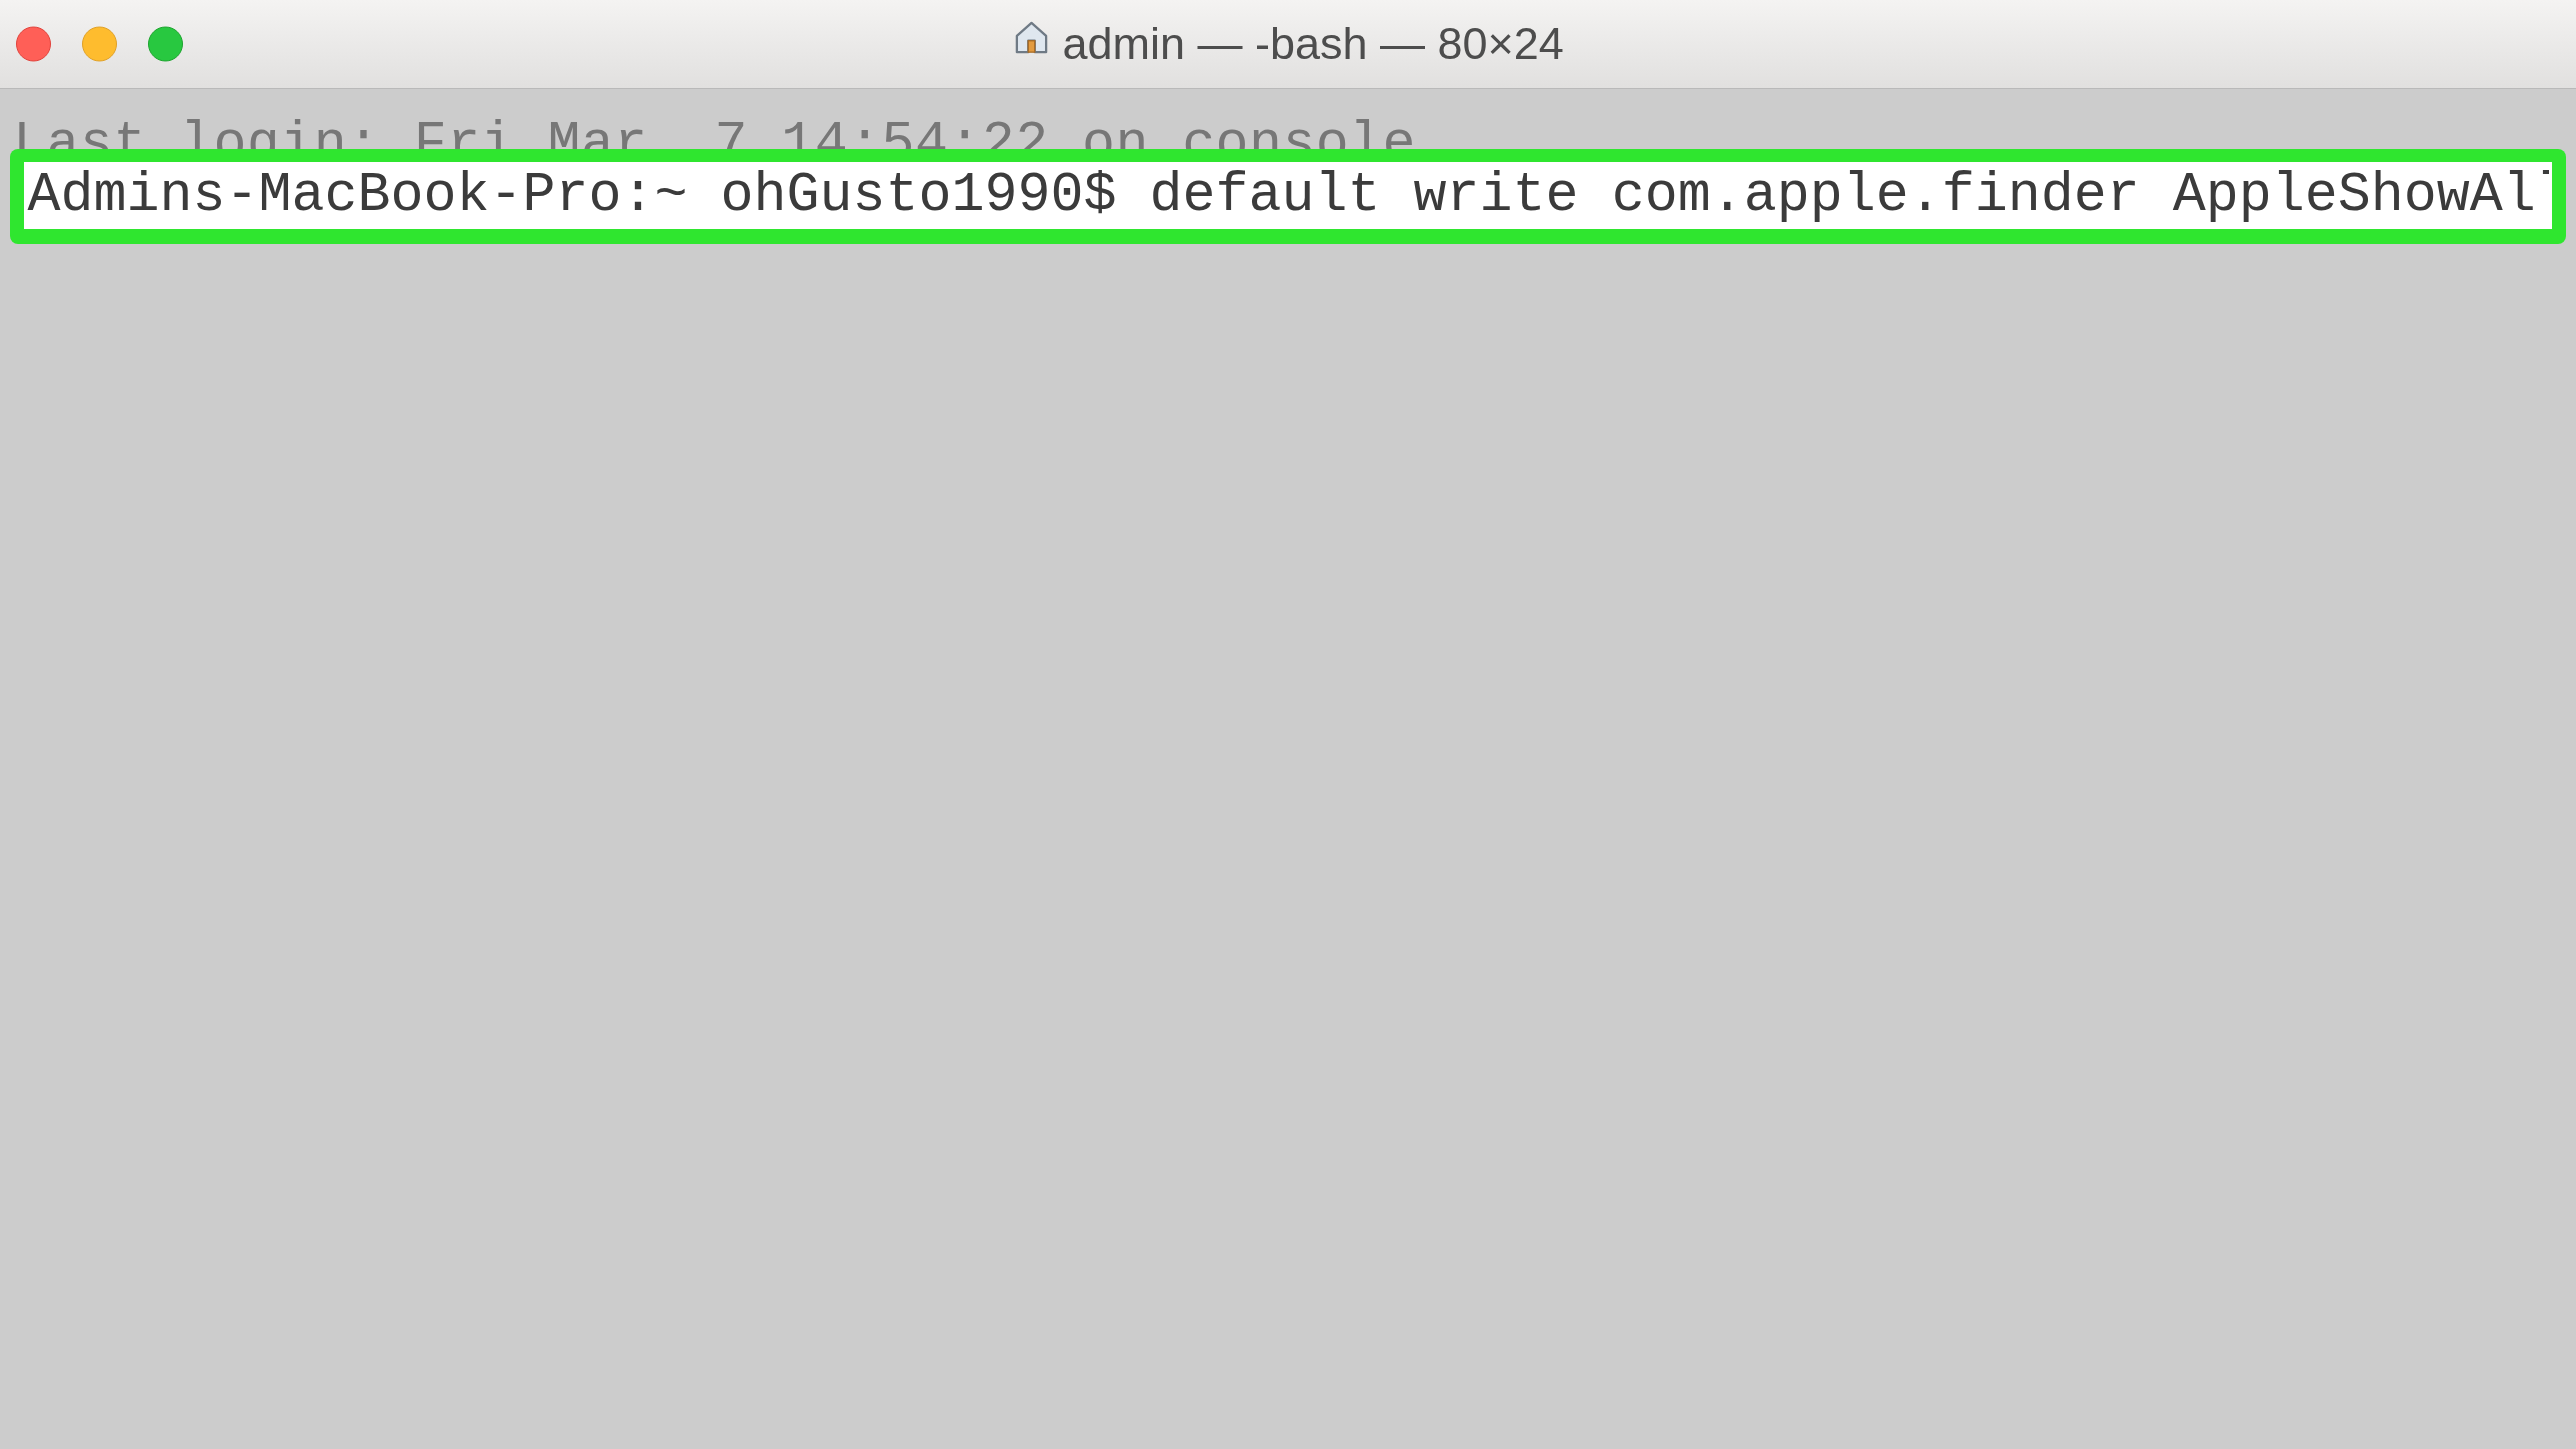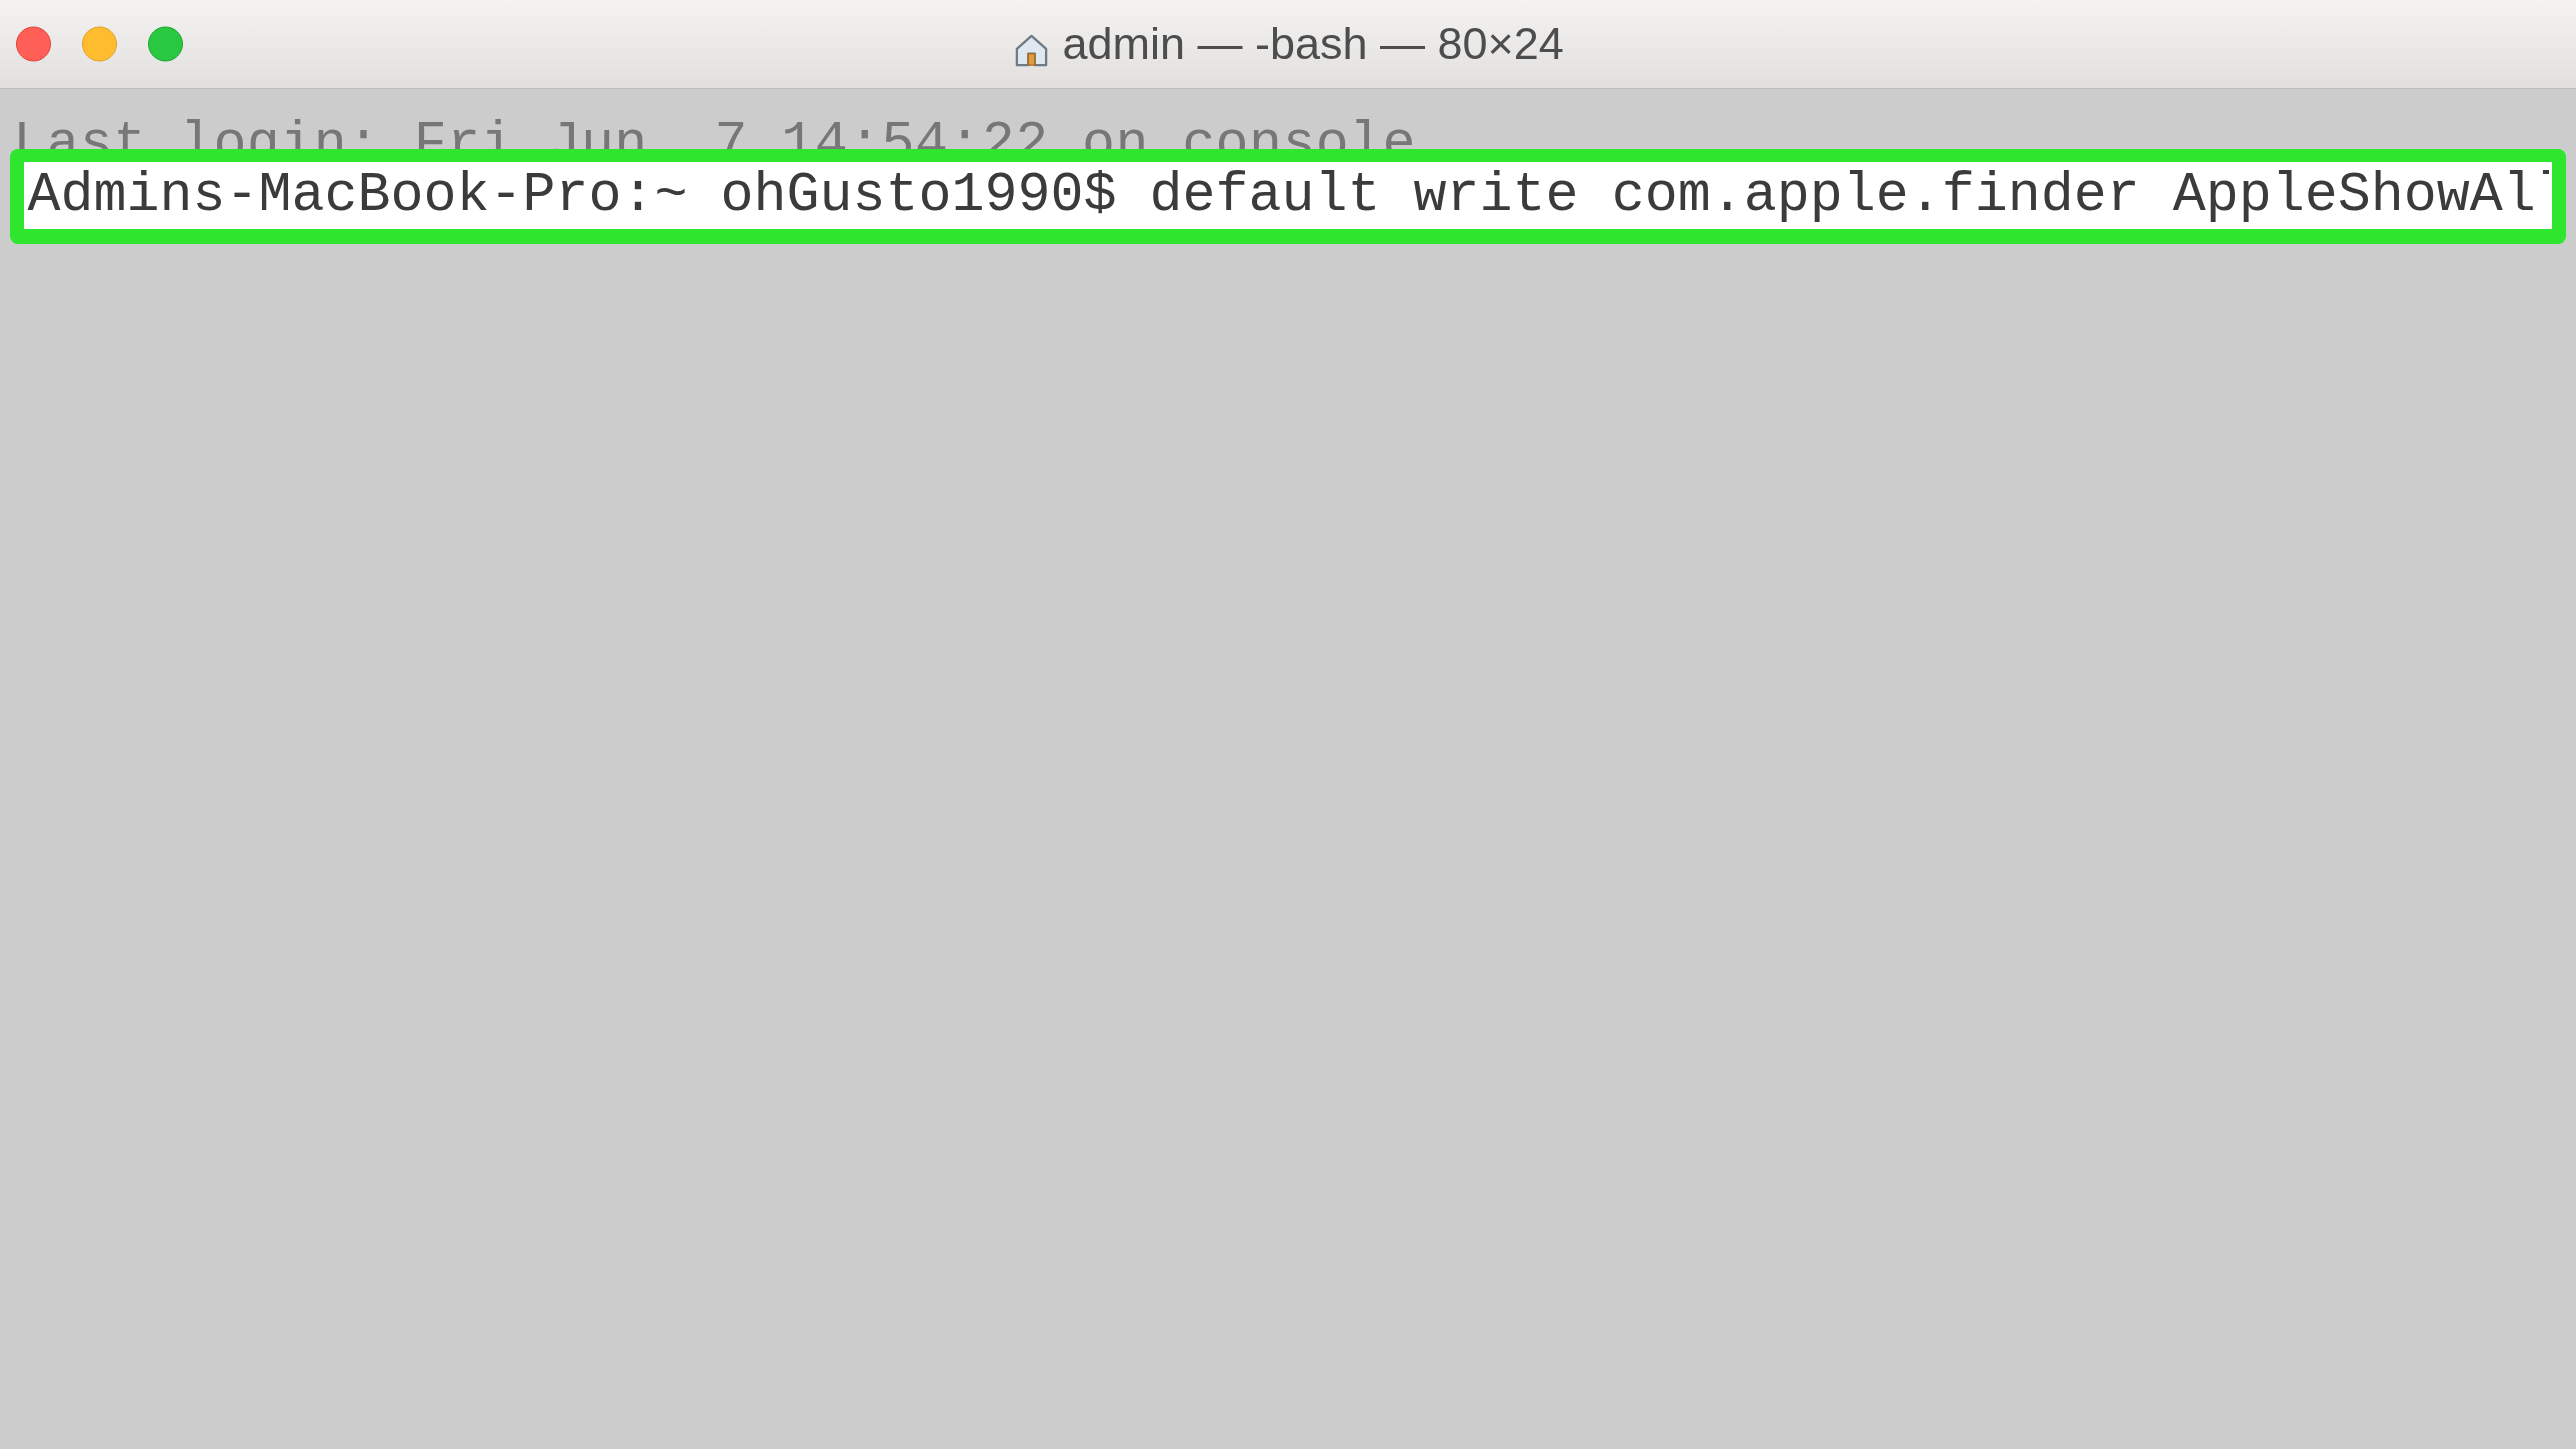--- a/index.html
+++ b/index.html
@@ -34,21 +34,21 @@
     height: 35px;
     border-radius: 50%;
     box-sizing: border-box;
   }
   .tl.red { background: #ff5f57; border: 1.6px solid #e1433c; }
   .tl.yellow { background: #febc2e; border: 1.6px solid #e0a128; }
   .tl.green { background: #28c840; border: 1.6px solid #1ea42f; }
   .title-center {
     margin: 0 auto;
     display: flex;
-    align-items: flex-end;
+    align-items: flex-start;
     gap: 11.3px;
     color: #4d4d4d;
     font-family: -apple-system, "Helvetica Neue", Arial, sans-serif;
     font-size: 45px;
     font-weight: 400;
   }
   .title-center svg { display: block; }
   .term-area {
     position: relative;
     width: 100%;
@@ -110,21 +110,21 @@
       <svg width="39" height="39" viewBox="0 0 24 24">
         <path d="M3 11 L12 3 L21 11 L21 21 L14 21 L14 14 L10 14 L10 21 L3 21 Z" fill="#dfe7ef" stroke="#6f7a85" stroke-width="1.4" stroke-linejoin="round"></path>
         <rect x="10" y="14" width="4" height="7" fill="#e39b3f" stroke="#a86a22" stroke-width="0.8"></rect>
       </svg>
     </span>
     <span>admin — -bash — 80×24</span>
   </div>
 </div>
 
 <div class="term-area">
-  <div class="login-line">Last login: Fri Jun  7 14:54:22 on console</div>
+  <div class="login-line">Last login: Fri Mar  7 14:54:22 on console</div>
 
   <div class="highlight-band">
     <div class="cmd-box">
       <div class="cmd-row">Admins-MacBook-Pro:~ ohGusto1990$ default write com.apple.finder AppleShowAllFile</div>
     </div>
   </div>
 </div>
 
 
 </body></html>

